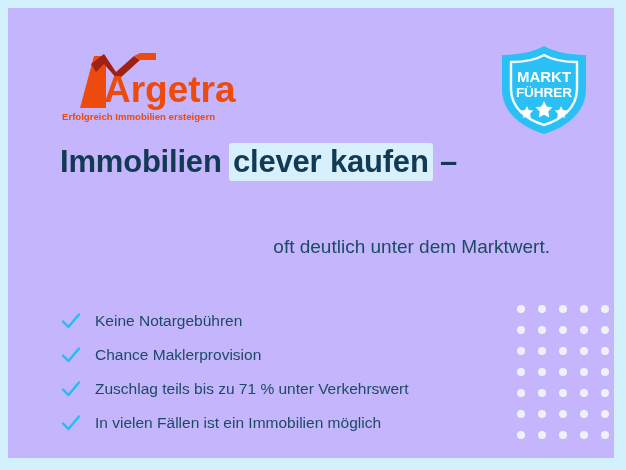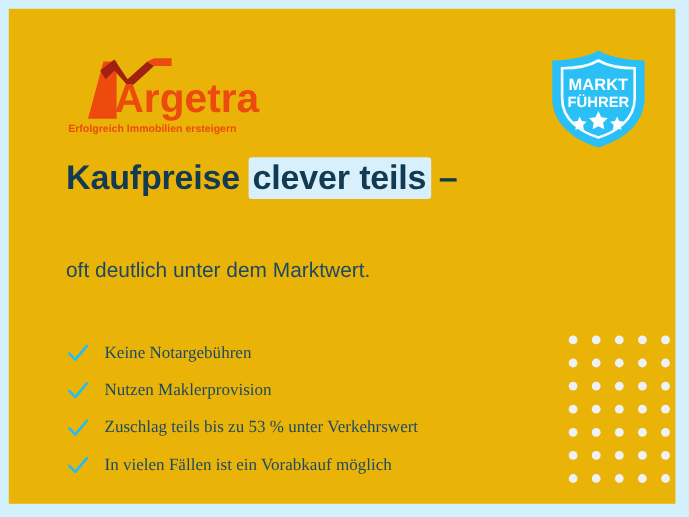--- a/index.html
+++ b/index.html
@@ -21,21 +21,21 @@
     width: 626px;
     height: 470px;
     box-sizing: border-box;
     background: #d3f1fd;
     padding: 8px 12px 12px 8px;
   }
   #card {
     position: relative;
     width: 100%;
     height: 100%;
-    background: #eab308;
+    background: #c4b5fd;
     overflow: hidden;
   }
 
   
   #dot-grid {
     position: absolute;
     left: 509px;
     top: 297px;
     width: 96px;
     height: 160px;
@@ -98,32 +98,31 @@
     position: absolute;
     left: 52px;
     top: 224px;
     width: 490px;
     margin: 0;
     font-size: 19px;
     font-weight: normal;
     line-height: 30px;
     color: #1d4a63;
   }
-  #subheadline .line2 { display: block; }
+  #subheadline .line2 { display: block; text-align: right; }
 
   
   #benefits {
     position: absolute;
     left: 52px;
     top: 298px;
     width: 470px;
     margin: 0;
     padding: 0;
     list-style: none;
-    font-family: Liberation Serif, serif;
   }
   #benefits li {
     display: flex;
     align-items: center;
     height: 30px;
     margin-bottom: 4px;
   }
   #benefits .check {
     flex: 0 0 auto;
     width: 22px;
@@ -205,48 +204,48 @@
         <text x="48" y="53" text-anchor="middle" font-family="Liberation Sans, sans-serif" font-size="13.5" font-weight="bold" fill="#ffffff">FÜHRER</text>
         <g fill="#ffffff">
           <path d="M31 62 l1.9 4.0 4.4 0.6 -3.2 3.1 0.8 4.4 -3.9 -2.1 -3.9 2.1 0.8 -4.4 -3.2 -3.1 4.4 -0.6 Z"></path>
           <path d="M48 57 l2.6 5.5 6.0 0.85 -4.3 4.2 1.0 6.0 -5.3 -2.8 -5.3 2.8 1.0 -6.0 -4.3 -4.2 6.0 -0.85 Z"></path>
           <path d="M65 62 l1.9 4.0 4.4 0.6 -3.2 3.1 0.8 4.4 -3.9 -2.1 -3.9 2.1 0.8 -4.4 -3.2 -3.1 4.4 -0.6 Z"></path>
         </g>
       </svg>
     </div>
 
     <h1 id="headline">
-      <span>Kaufpreise </span><span class="hl">clever teils</span><span> –</span>
+      <span>Immobilien </span><span class="hl">clever kaufen</span><span> –</span>
     </h1>
 
     <p id="subheadline">
       <span class="line2">oft deutlich unter dem Marktwert.</span>
     </p>
 
     <ul id="benefits">
         <li>
           <svg class="check" viewBox="0 0 22 22">
             <path d="M3 11.5 L8.4 17 L19 4.5" fill="none" stroke="#22bdf2" stroke-width="2.4" stroke-linecap="round" stroke-linejoin="round"></path>
           </svg>
           <span class="benefit-text">Keine Notargebühren</span>
         </li>
         <li>
           <svg class="check" viewBox="0 0 22 22">
             <path d="M3 11.5 L8.4 17 L19 4.5" fill="none" stroke="#22bdf2" stroke-width="2.4" stroke-linecap="round" stroke-linejoin="round"></path>
           </svg>
-          <span class="benefit-text">Nutzen Maklerprovision</span>
-        </li>
-        <li>
-          <svg class="check" viewBox="0 0 22 22">
-            <path d="M3 11.5 L8.4 17 L19 4.5" fill="none" stroke="#22bdf2" stroke-width="2.4" stroke-linecap="round" stroke-linejoin="round"></path>
-          </svg>
-          <span class="benefit-text">Zuschlag teils bis zu 53 % unter Verkehrswert</span>
-        </li>
-        <li>
-          <svg class="check" viewBox="0 0 22 22">
-            <path d="M3 11.5 L8.4 17 L19 4.5" fill="none" stroke="#22bdf2" stroke-width="2.4" stroke-linecap="round" stroke-linejoin="round"></path>
-          </svg>
-          <span class="benefit-text">In vielen Fällen ist ein Vorabkauf möglich</span>
+          <span class="benefit-text">Chance Maklerprovision</span>
+        </li>
+        <li>
+          <svg class="check" viewBox="0 0 22 22">
+            <path d="M3 11.5 L8.4 17 L19 4.5" fill="none" stroke="#22bdf2" stroke-width="2.4" stroke-linecap="round" stroke-linejoin="round"></path>
+          </svg>
+          <span class="benefit-text">Zuschlag teils bis zu 71 % unter Verkehrswert</span>
+        </li>
+        <li>
+          <svg class="check" viewBox="0 0 22 22">
+            <path d="M3 11.5 L8.4 17 L19 4.5" fill="none" stroke="#22bdf2" stroke-width="2.4" stroke-linecap="round" stroke-linejoin="round"></path>
+          </svg>
+          <span class="benefit-text">In vielen Fällen ist ein Immobilien möglich</span>
         </li>
       </ul>
 
   </div>
 </div>
 
 </body></html>

